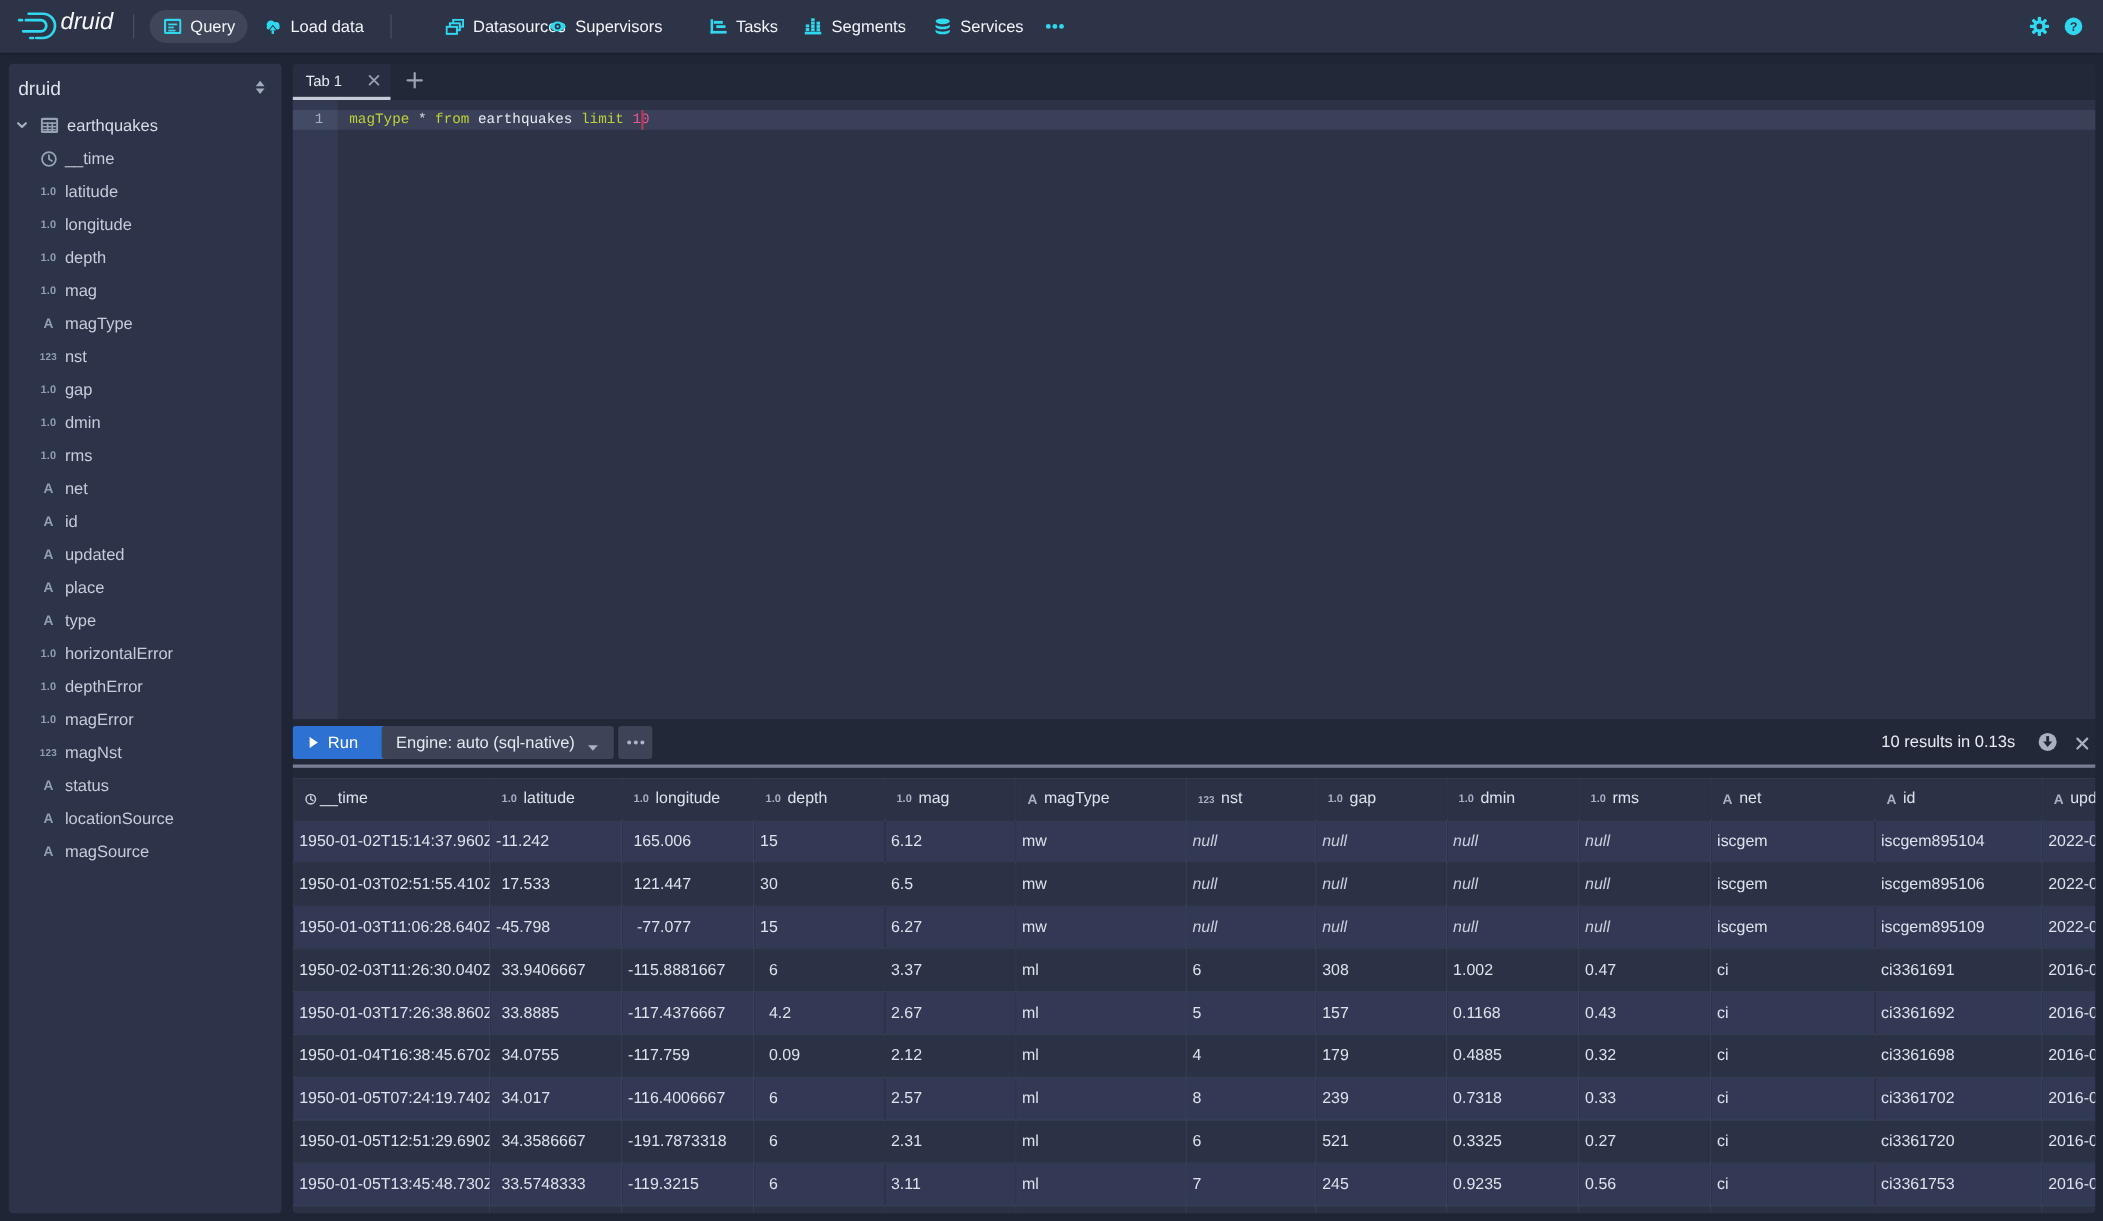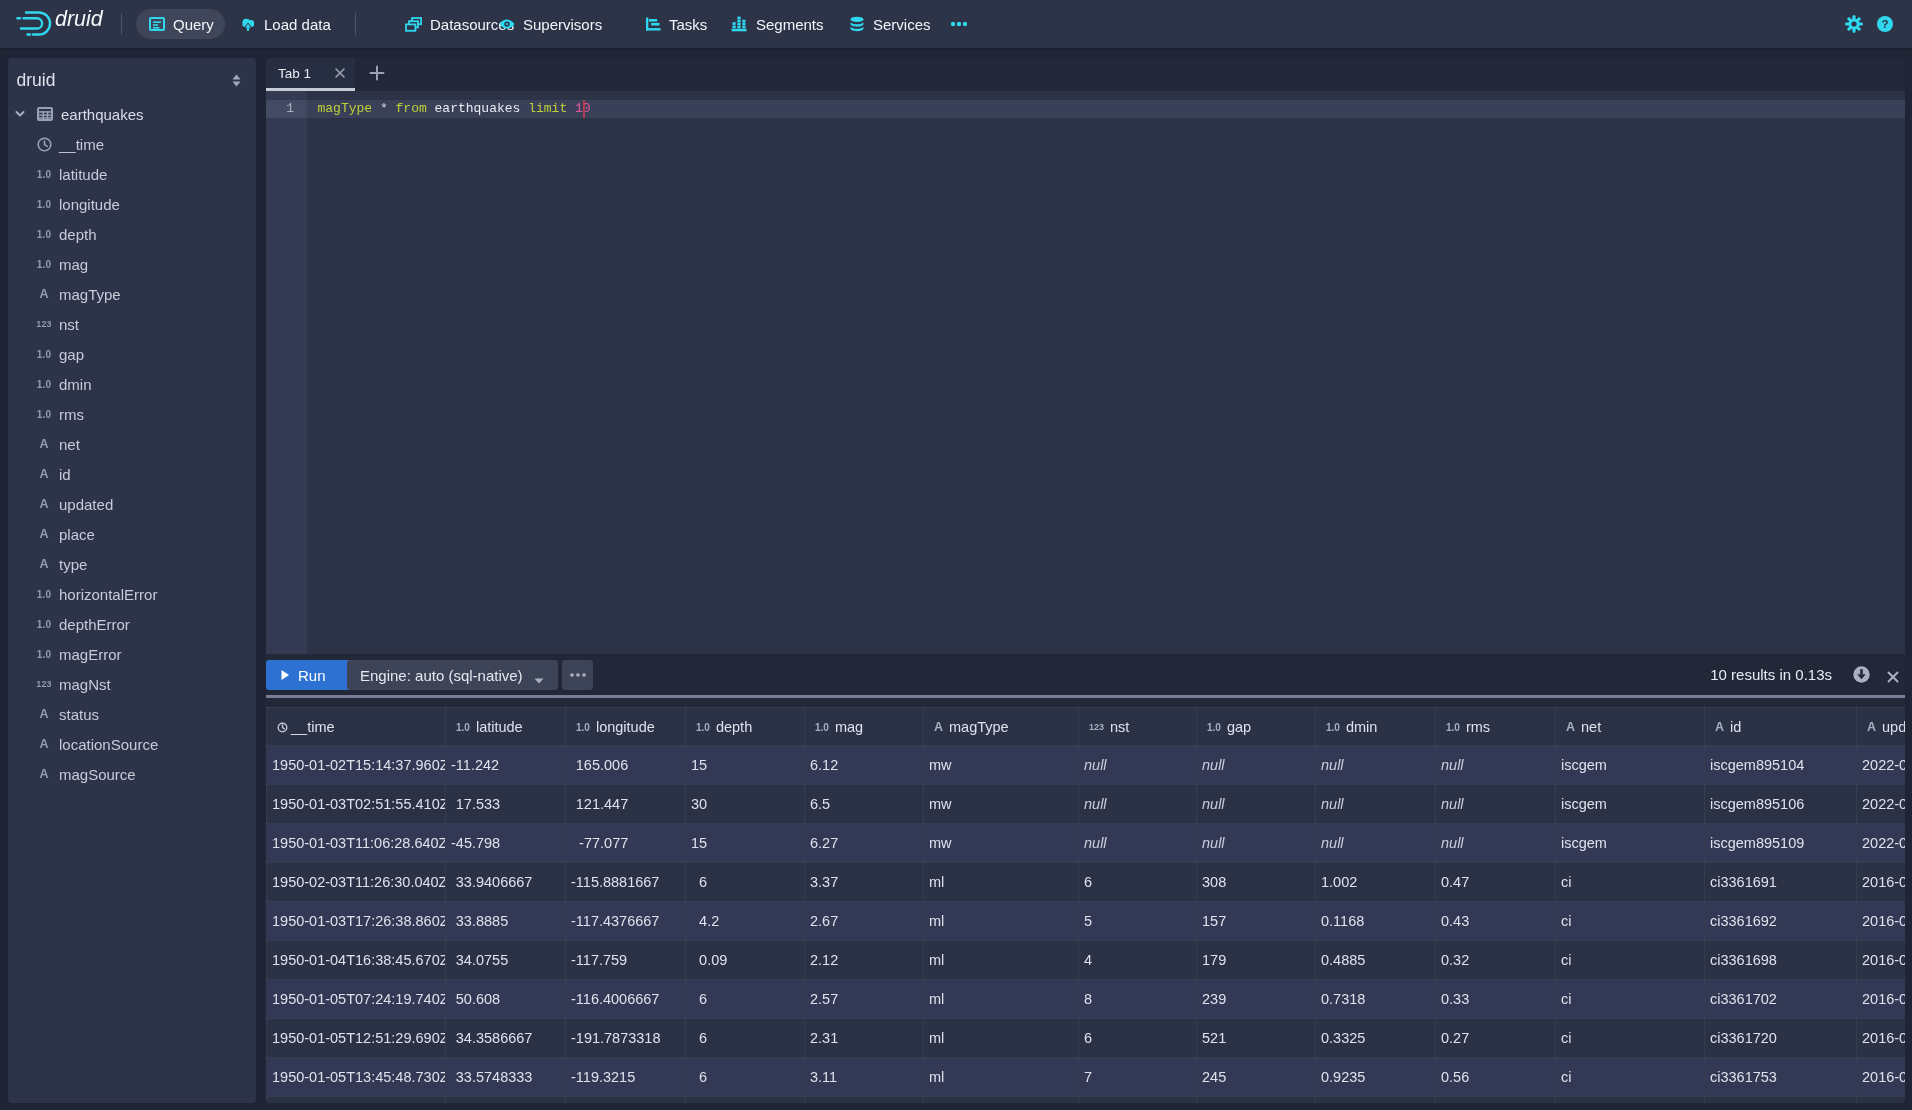--- a/index.html
+++ b/index.html
@@ -376,21 +376,21 @@
             <td><span>4</span></td>
             <td><span>179</span></td>
             <td><span>0.4885</span></td>
             <td><span>0.32</span></td>
             <td>ci</td>
             <td>ci3361698</td>
             <td>2016-01-28T20:47:53.953Z</td>
           </tr>
           <tr class="odd">
             <td>1950-01-05T07:24:19.740Z</td>
-            <td><span style="padding-left:4.8px">50.608</span></td>
+            <td><span style="padding-left:4.8px">34.017</span></td>
             <td><span>-116.4006667</span></td>
             <td><span style="padding-left:8.1px">6</span></td>
             <td><span>2.57</span></td>
             <td>ml</td>
             <td><span>8</span></td>
             <td><span>239</span></td>
             <td><span>0.7318</span></td>
             <td><span>0.33</span></td>
             <td>ci</td>
             <td>ci3361702</td>

